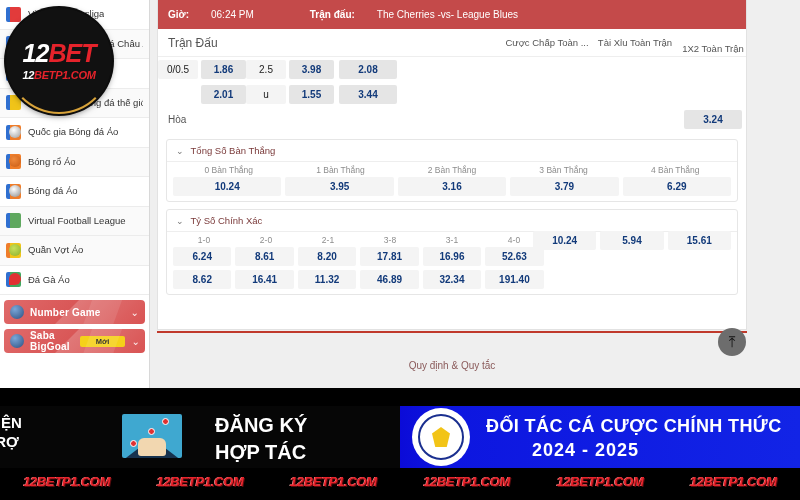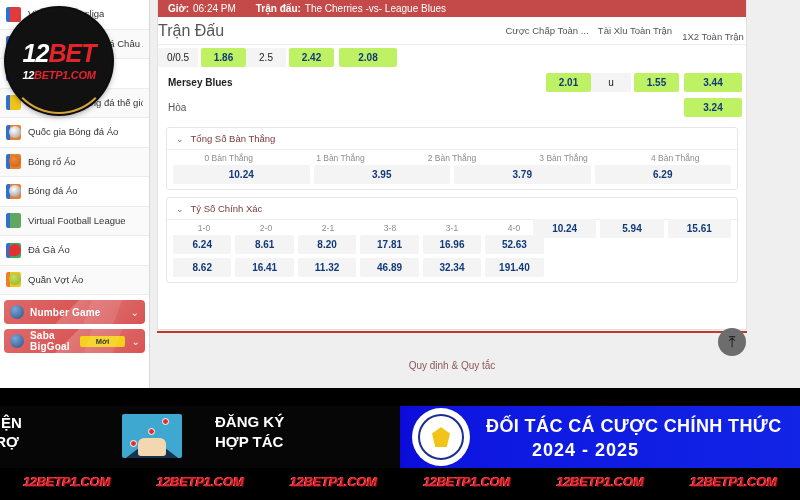--- a/index.html
+++ b/index.html
@@ -90,33 +90,33 @@
     border-radius:50%; border:2px solid transparent; border-bottom-color:#d8a33a;
     z-index:41; pointer-events:none;
   }
 
   
   .main {
     position:absolute; left:157px; top:0px; width:590px; height:330px;
     background:#fff; border:1px solid #e2e2e2; border-top:none;
   }
   .match-bar{
-    height:17px; background:#c44a4a; color:#fff;
-    display:flex; align-items:center; padding:0 10px; gap:4px;
+    height:29px; background:#c44a4a; color:#fff;
+    display:flex; align-items:center; padding:0 10px; gap:22px;
     font-size:10px; white-space:nowrap; overflow:hidden;
   }
   .match-bar b { font-weight:bold; }
   .match-bar .sep { width:12px; }
 
   
   .thead{
     display:flex; align-items:center; height:28px;
     border-bottom:1px solid #eee; background:#fff;
   }
-  .th-left{ flex:0 0 345px; font-size:16px; color:#555; }
+  .th-left{ flex:0 0 345px; padding-left:10px; font-size:12px; color:#555; }
   .th-col{
     font-size:9.5px; color:#555; text-align:center; white-space:nowrap;
     overflow:hidden; text-overflow:ellipsis;
   }
   .th-hdp{ flex:0 0 88px; }
   .th-ou { flex:0 0 88px; }
   .th-1x2{ flex:0 0 68px;margin-top:12px; }
 
   
   .orow{
@@ -128,21 +128,21 @@
   .team.home { color:#d02626; }
   .team.away { color:#222; }
   .team.draw { color:#555; font-weight:normal; }
 
   .cellgrp{ display:flex; align-items:center; gap:3px; }
   .hdp-grp{ flex:0 0 88px;text-align:center; }
   .ou-grp { flex:0 0 88px; }
   .x2-grp { flex:0 0 68px; justify-content:center; }
 
   .odd{
-    background:#bef264; height:19px; border-radius:2px;
+    background:#e5e5e5; height:19px; border-radius:2px;
     display:flex; align-items:center; justify-content:center;
     font-size:10px; font-weight:bold; color:#123a7a;
   }
   .odd.ln{ color:#1c1c1c; font-weight:normal; background:#f4f4f4; }
   .odd.blank{ background:transparent; }
   .w-line{ flex:0 0 40px; }
   .w-val { flex:0 0 45px; }
   .w-1x2 { flex:0 0 58px; }
 
   
@@ -232,21 +232,21 @@
   }
   .bn-card .dot{
     position:absolute; width:7px; height:7px; border-radius:50%;
     background:#e03131; border:1.5px solid #fff;
   }
   .bn-card .d1{ left:40px; top:4px; }
   .bn-card .d2{ left:26px; top:14px; }
   .bn-card .d3{ left:8px; top:26px; }
   .bn-left .txt2{
     position:absolute; left:215px; top:6px; color:#fff;
-    font-size:15px; font-weight:bold; line-height:1.35; white-space:nowrap;
+    font-size:20px; font-weight:bold; line-height:1.35; white-space:nowrap;
   }
   .bn-right{
     flex:0 0 400px; background:linear-gradient(90deg,#0b0bd8 0%,#0d16e0 12%,#1224e6 100%);
     position:relative; display:flex; align-items:center;
   }
   .crest{
     position:absolute; left:12px; top:2px; width:58px; height:58px;
     border-radius:50%; background:#fff;
     display:flex; align-items:center; justify-content:center;
   }
@@ -320,31 +320,31 @@
         <div class="side-item">
           <span class="s-icon" style="background:linear-gradient(90deg,#2f6fd0 0 28%,#ef7d2a 28% 100%)">
             <span class="ball" style="background:radial-gradient(circle at 40% 35%,#fff,#888)"></span>
           </span>
           <span class="label">Bóng đá Ảo</span>
         </div>
         <div class="side-item alt">
           <span class="s-icon" style="background:linear-gradient(90deg,#2f6fd0 0 28%,#5fa85f 28% 100%)"></span>
           <span class="label">Virtual Football League</span>
         </div>
+        <div class="side-item alt">
+          <span class="s-icon" style="background:linear-gradient(90deg,#ef7d2a 0 28%,#f0c419 28% 100%)">
+            <span class="ball" style="background:radial-gradient(circle at 40% 35%,#c8e05a,#8ab02a)"></span>
+          </span>
+          <span class="label">Quần Vợt Ảo</span>
+        </div>
         <div class="side-item">
           <span class="s-icon" style="background:linear-gradient(90deg,#2f6fd0 0 28%,#3fa85f 28% 100%)">
             <span class="ball" style="background:#e03131; border-radius:50% 50% 50% 0"></span>
           </span>
           <span class="label">Đá Gà Ảo</span>
-        </div>
-        <div class="side-item alt">
-          <span class="s-icon" style="background:linear-gradient(90deg,#ef7d2a 0 28%,#f0c419 28% 100%)">
-            <span class="ball" style="background:radial-gradient(circle at 40% 35%,#c8e05a,#8ab02a)"></span>
-          </span>
-          <span class="label">Quần Vợt Ảo</span>
         </div>
       </div>
 
       <div class="side-red">
         <span class="rball"></span>
         <span class="rtxt">Number Game</span>
         <span class="chev">⌄</span>
       </div>
       <div class="side-red">
         <span class="rball"></span>
@@ -377,29 +377,28 @@
         <div class="th-col th-1x2">1X2 Toàn Trận</div>
       </div>
 
       <div class="orow">
         <div class="cellgrp hdp-grp">
           <div class="odd ln w-line">0/0.5</div>
           <div class="odd w-val">1.86</div>
         </div>
         <div class="cellgrp ou-grp">
           <div class="odd ln w-line">2.5</div>
-          <div class="odd w-val">2.42</div>
+          <div class="odd w-val">3.98</div>
         </div>
         <div class="cellgrp x2-grp">
           <div class="odd w-1x2">2.08</div>
         </div>
       </div>
 
       <div class="orow">
-        <div class="team away">Mersey Blues</div>
         <div class="cellgrp hdp-grp">
           <div class="odd blank w-line"></div>
           <div class="odd w-val">2.01</div>
         </div>
         <div class="cellgrp ou-grp">
           <div class="odd ln w-line">u</div>
           <div class="odd w-val">1.55</div>
         </div>
         <div class="cellgrp x2-grp">
           <div class="odd w-1x2">3.44</div>
@@ -429,20 +428,21 @@
         <div class="grid-head">
           <div>0 Bàn Thắng</div>
           <div>1 Bàn Thắng</div>
           <div>2 Bàn Thắng</div>
           <div>3 Bàn Thắng</div>
           <div>4 Bàn Thắng</div>
         </div>
         <div class="grid-row pad-b">
           <div class="cell">10.24</div>
           <div class="cell">3.95</div>
+          <div class="cell">3.16</div>
           <div class="cell">3.79</div>
           <div class="cell">6.29</div>
         </div>
       </div>
 
       <div class="panel cs-wrap">
         <div class="panel-head">
           <span class="chev">⌄</span>
           <span class="ttl">Tỷ Số Chính Xác</span>
         </div>

